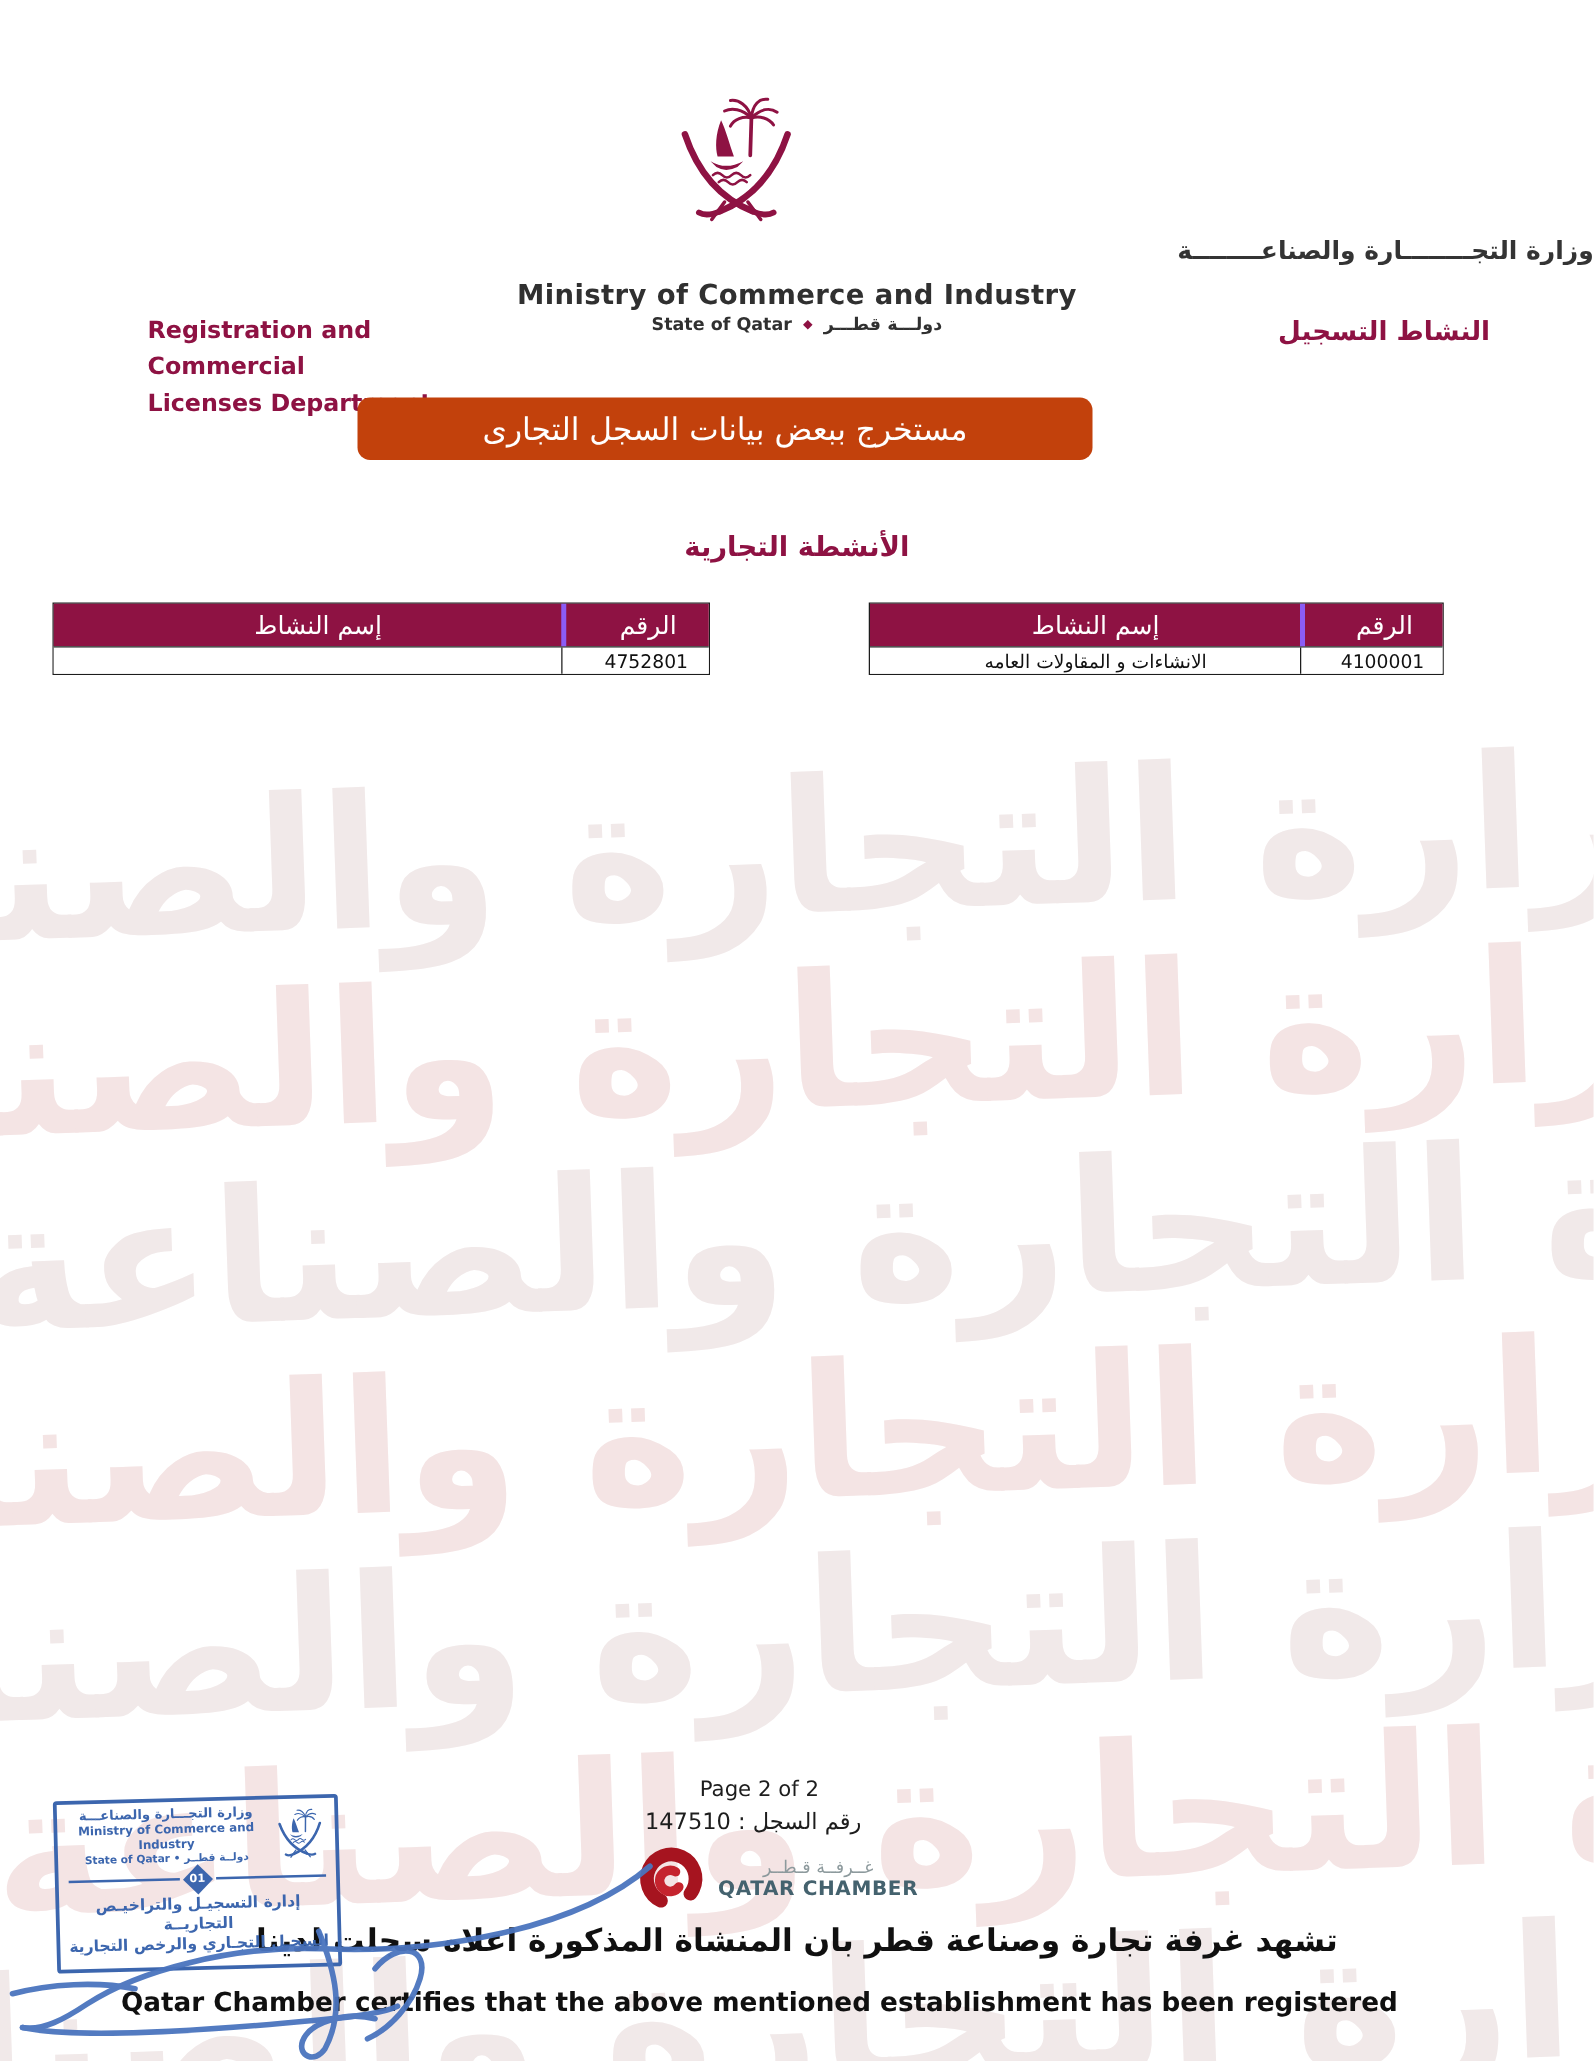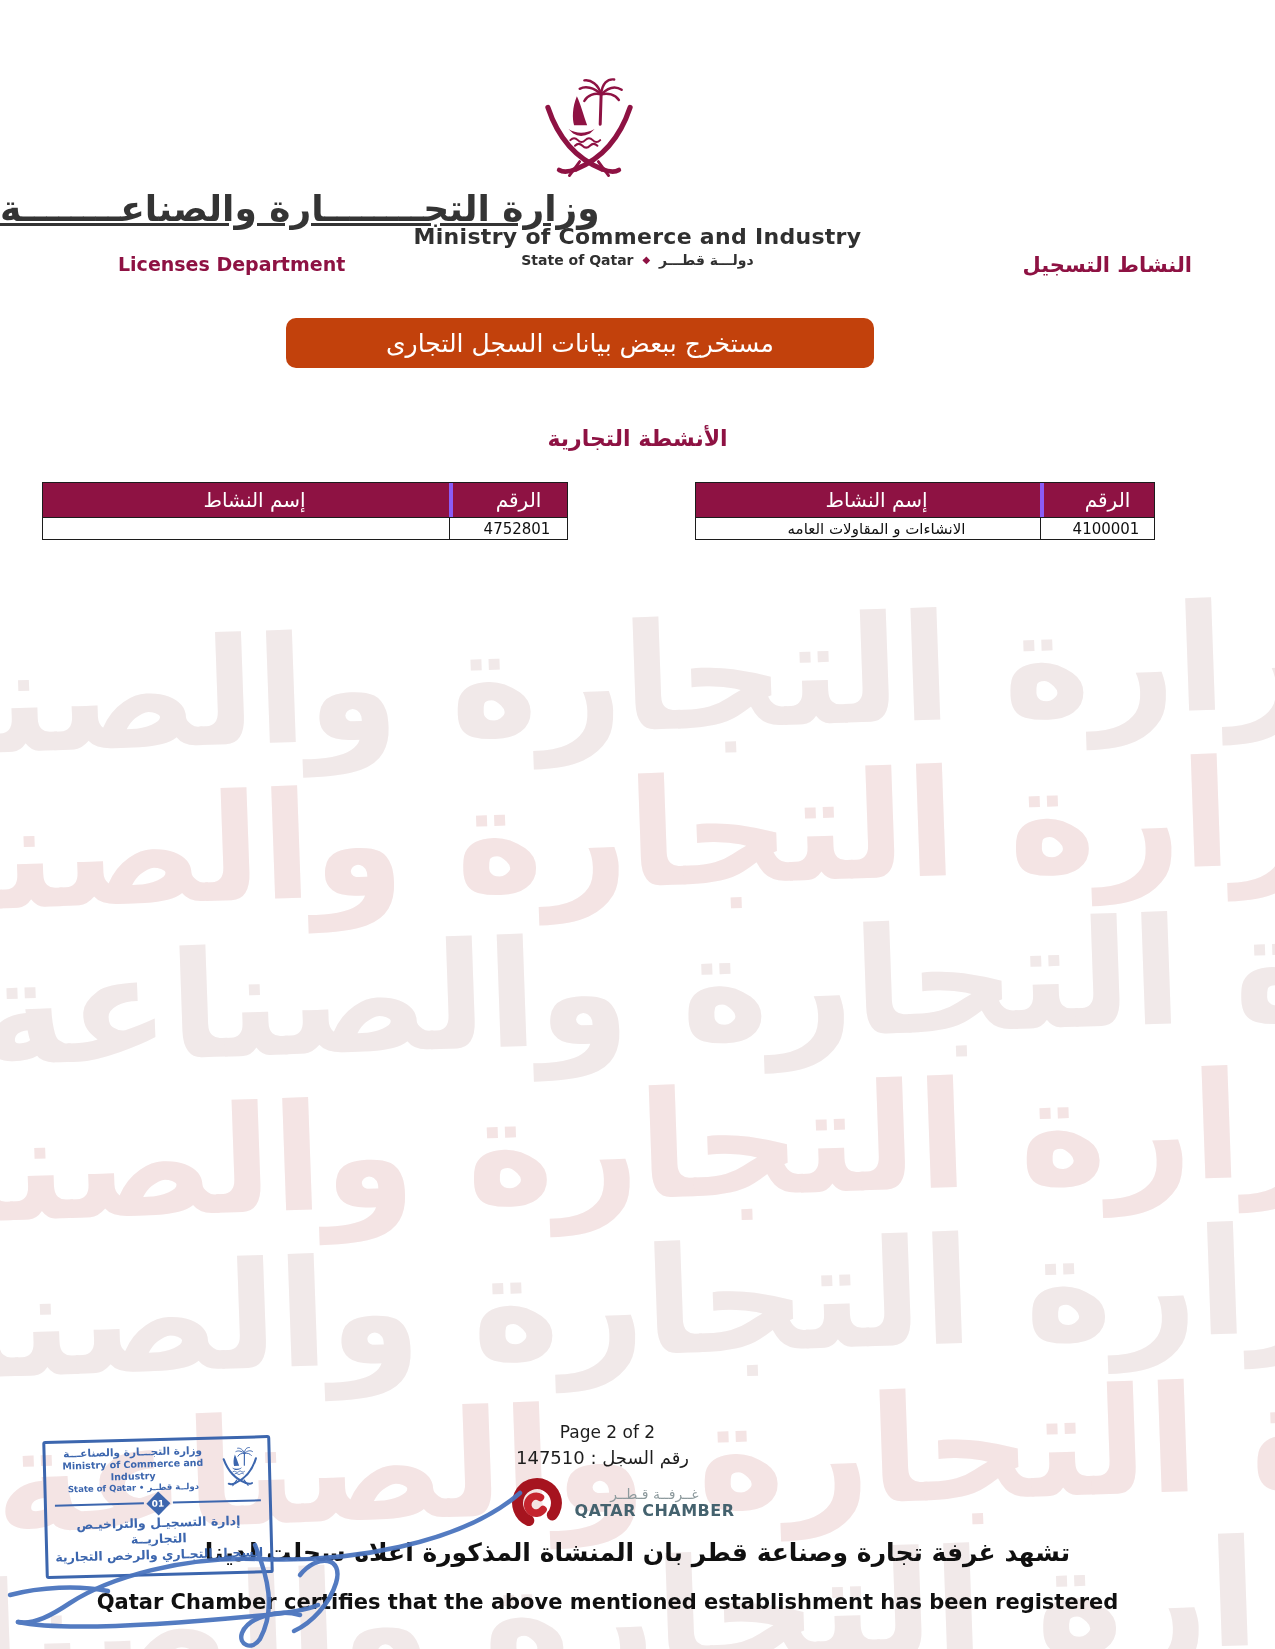--- a/index.html
+++ b/index.html
@@ -20,22 +20,22 @@
     letter-spacing:6px; direction:rtl;
   }
   .wm-row:nth-child(odd)  { color:#f1e9e9; }
   .wm-row:nth-child(even) { color:#f4e4e4; }
   .wm-row:nth-child(3n)   { margin-right:-220px; }
 
   .content { position:relative; z-index:2; }
 
   
   .emblem-wrap { position:absolute; left:530px; top:72px; width:118px; height:112px; color:#8E1243; }
-  .ministry-ar { position:absolute; left:0; top:188px; width:1275px; text-align:left;
-                 font-size:36px; font-weight:600; color:#343434; direction:rtl;text-decoration:underline; }
+  .ministry-ar { position:absolute; left:0; top:188px; width:1275px; text-align:right;
+                 font-size:20px; font-weight:600; color:#343434; direction:rtl; }
   .ministry-en { position:absolute; left:0; top:224px; width:1275px; text-align:center;
                  font-size:22px; font-weight:bold; color:#303030; letter-spacing:.3px; }
   .state-line  { position:absolute; left:0; top:252px; width:1275px; text-align:center;
                  font-size:14px; font-weight:bold; color:#303030; }
   .state-line .sep { color:#8E1243; font-size:10px; vertical-align:2px; padding:0 4px; }
   .dept-en { position:absolute; left:118px; top:250px; width:300px;
              font-size:19px; font-weight:bold; color:#8E1243; line-height:1.55; }
   .dept-ar { position:absolute; right:83px; top:250px; width:320px; text-align:right;
              font-size:21px; font-weight:bold; color:#8E1243; line-height:1.45; direction:rtl; }
 
@@ -157,20 +157,21 @@
 
     <div class="ministry-ar">وزارة التجــــــــارة والصناعــــــــة</div>
     <div class="ministry-en">Ministry of Commerce and Industry</div>
     <div class="state-line">
       <span>State of Qatar</span>
       <span class="sep">◆</span>
       <span>دولـــة قطـــر</span>
     </div>
 
     <div class="dept-en">
+      <div>Registration and Commercial</div>
       <div>Licenses Department</div>
     </div>
     <div class="dept-ar">
       <div>النشاط التسجيل</div>
     </div>
 
     <div class="banner">مستخرج ببعض بيانات السجل التجارى</div>
 
     <div class="section-title">الأنشطة التجارية</div>
 

